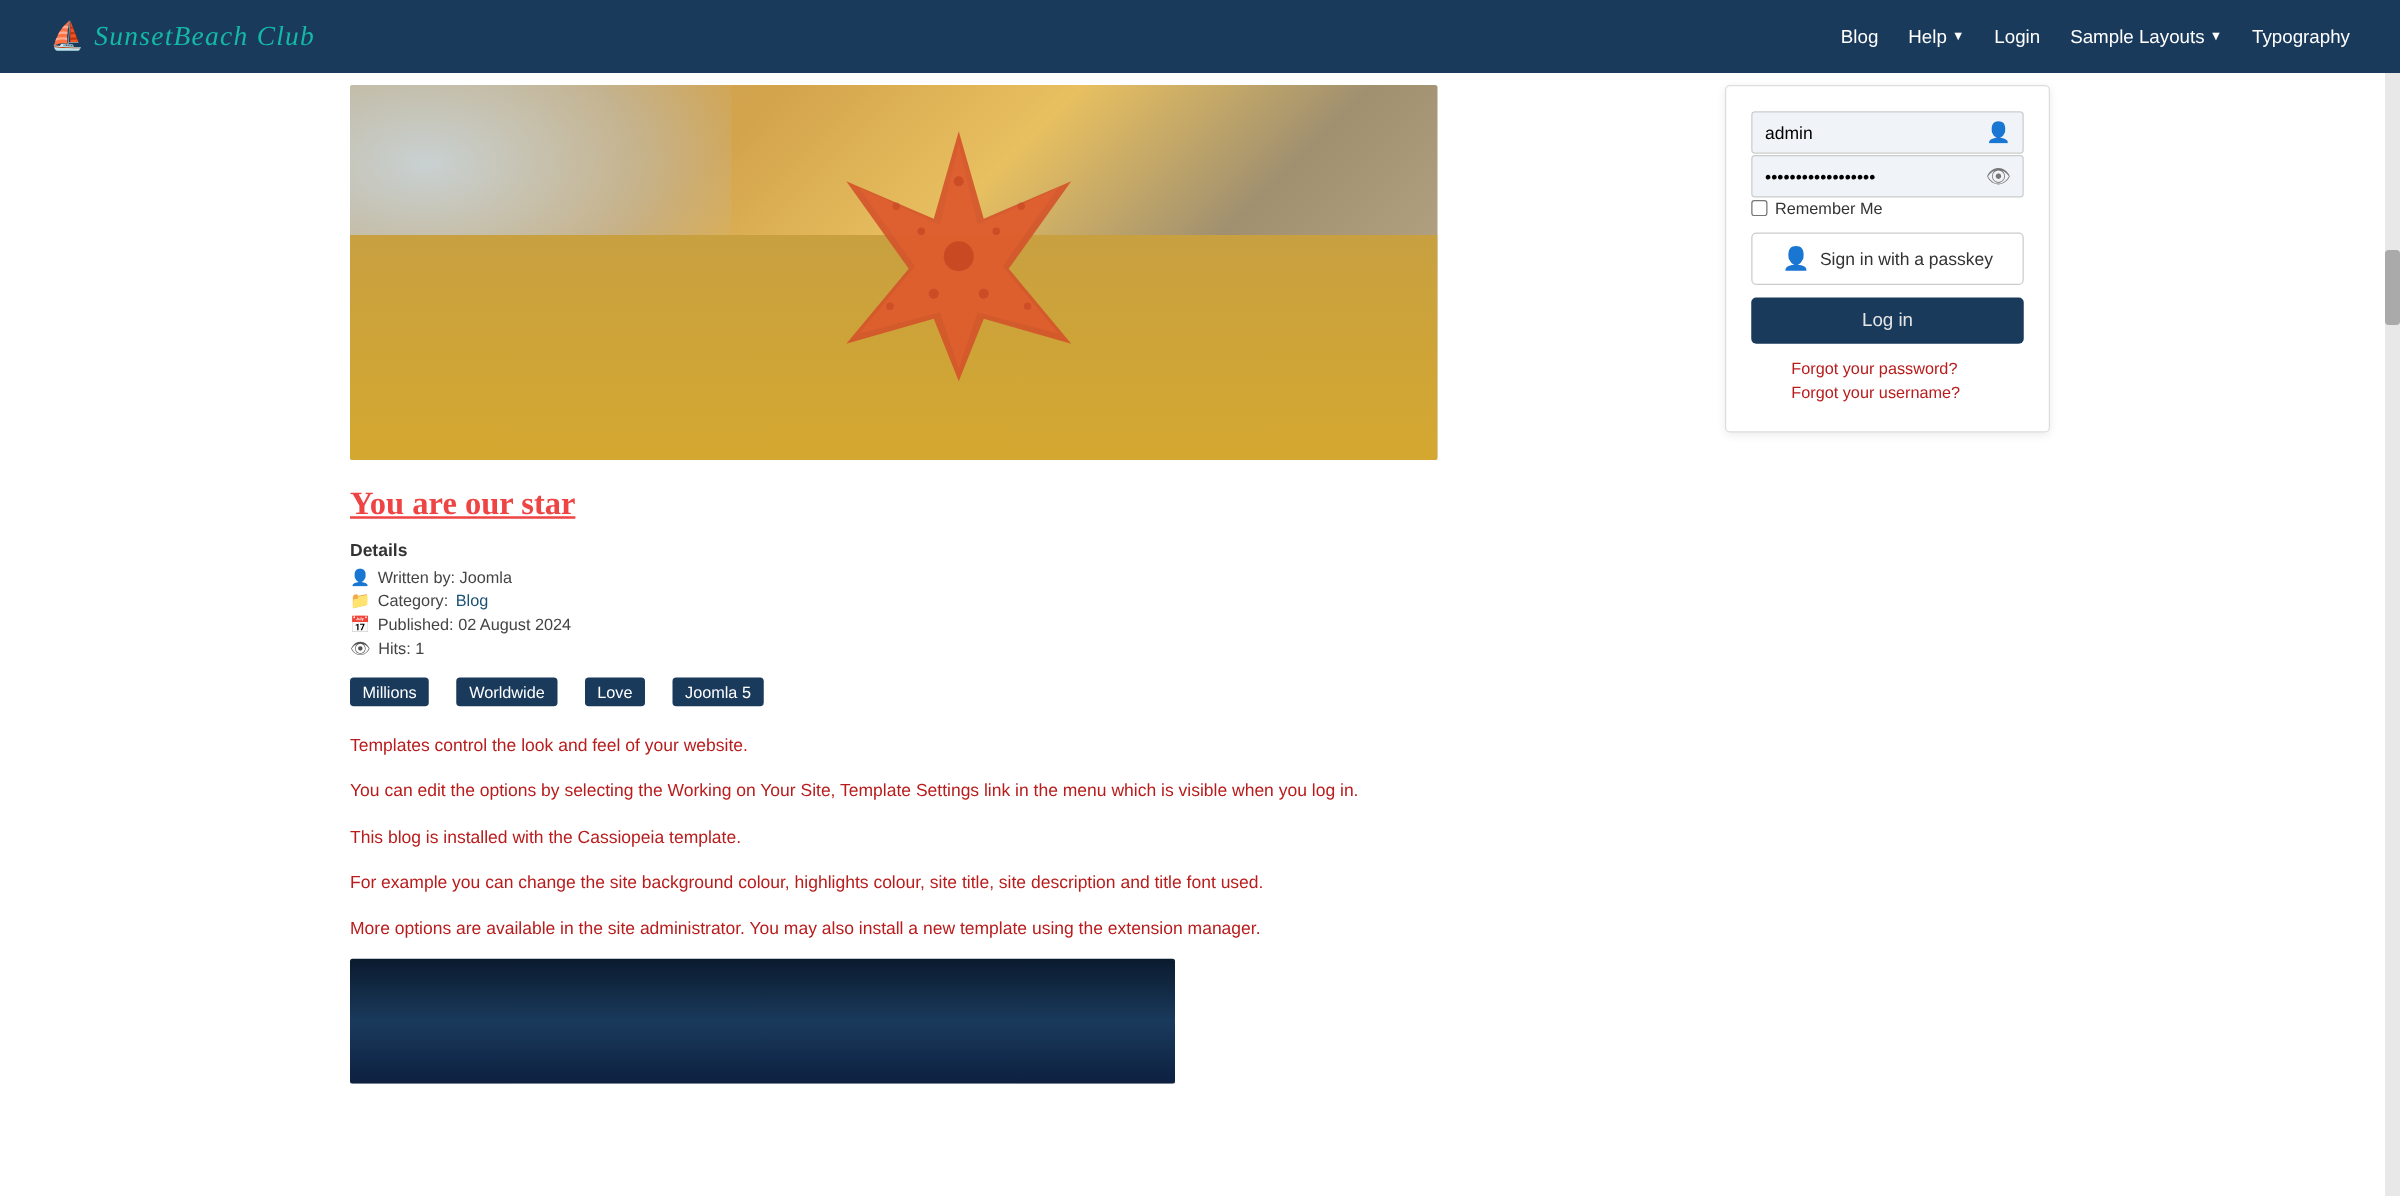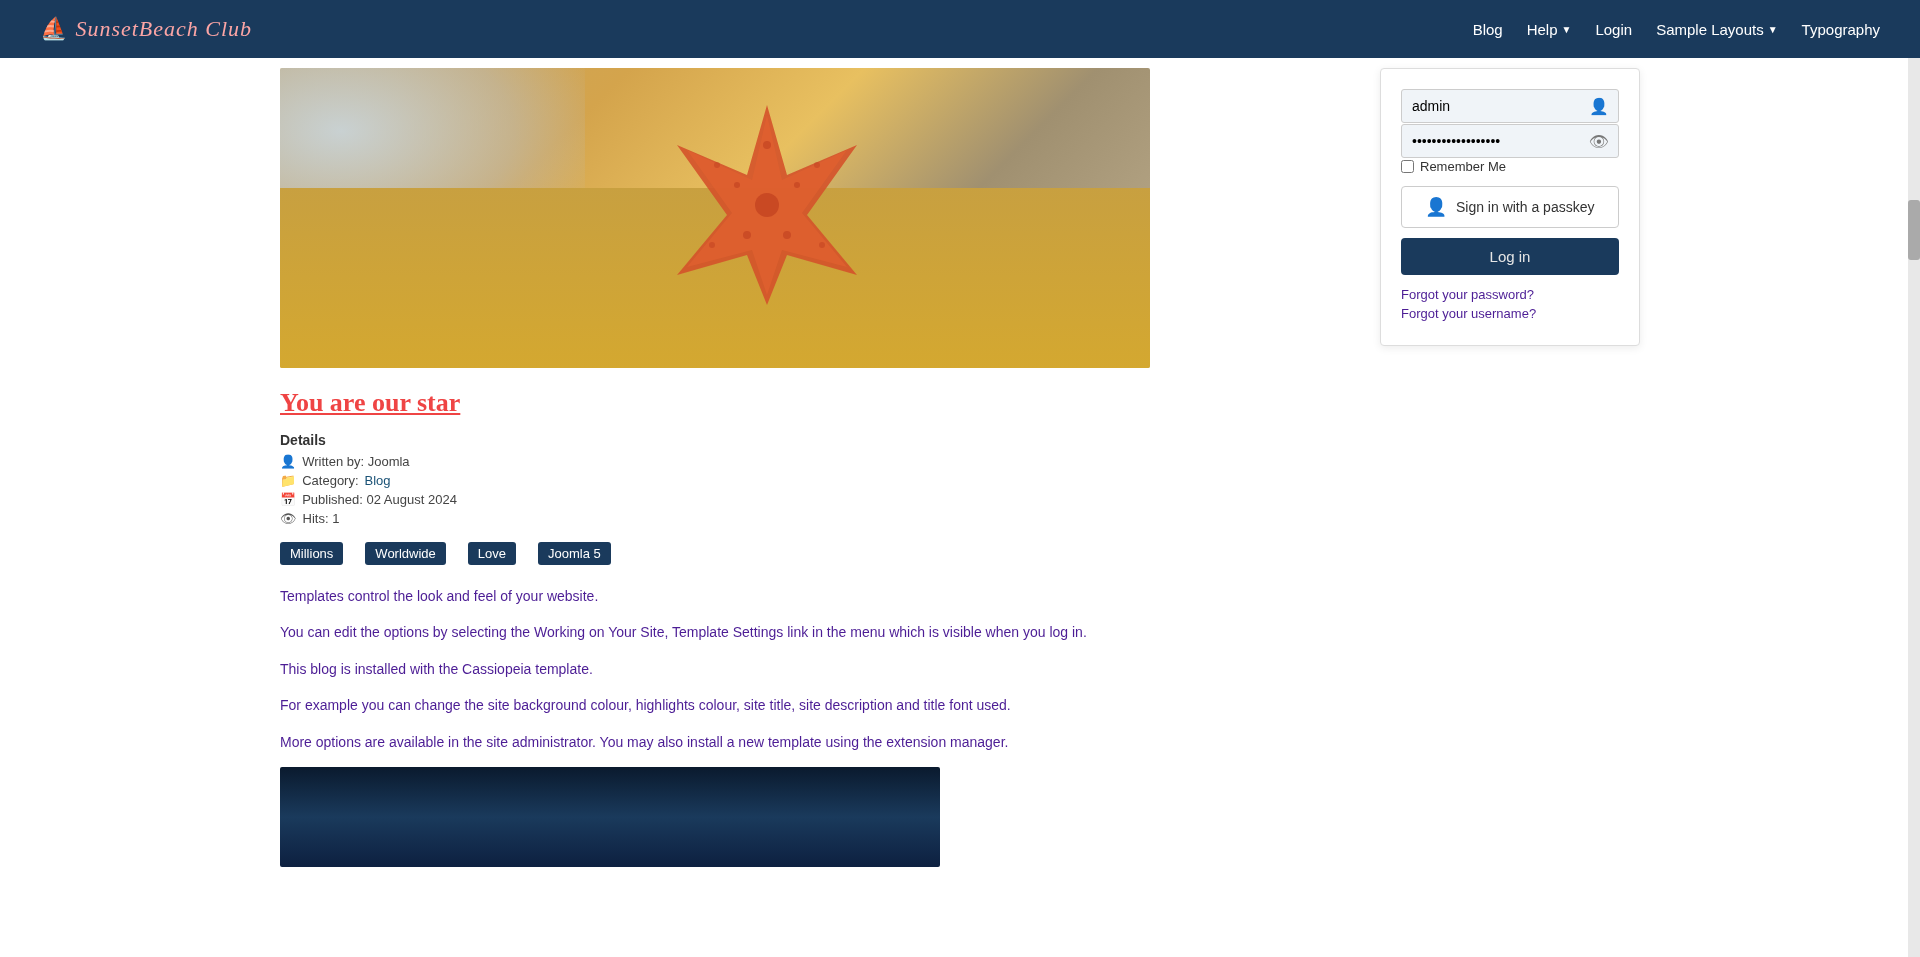--- a/index.html
+++ b/index.html
@@ -20,21 +20,21 @@
       display: flex;
       align-items: center;
       gap: 8px;
       text-decoration: none;
     }
     .brand-icon {
       color: #fff;
       font-size: 22px;
     }
     .brand-text {
-      color: #fca5a5;
+      color: #14b8a6;
       font-family: Georgia, serif;
       font-size: 22px;
       font-style: italic;
       letter-spacing: 1px;
       text-align: right;
     }
     .nav-links {
       display: flex;
       align-items: center;
       gap: 24px;
@@ -144,21 +144,21 @@
       border-radius: 3px;
       font-size: 13px;
       cursor: pointer;
     }
 
     
     .article-body p {
       margin-bottom: 14px;
       font-size: 14px;
       line-height: 1.6;
-      color: #4c1d95;
+      color: #b91c1c;
     }
 
     
     .login-box {
       background: #fff;
       border: 1px solid #ddd;
       border-radius: 4px;
       padding: 20px;
       box-shadow: 0 2px 8px rgba(0,0,0,0.08);
     }
@@ -217,24 +217,25 @@
       color: #e5e5e5;
       border: none;
       border-radius: 4px;
       font-size: 15px;
       cursor: pointer;
       margin-bottom: 12px;
     }
 
     .forgot-links a {
       display: block;
-      color: #4c1d95;
+      color: #b91c1c;
       font-size: 13px;
       text-decoration: none;
       margin-bottom: 4px;
+      margin-left: 32px;
     }
 
     
     .scrollbar-track {
       position: fixed;
       right: 0;
       top: 0;
       bottom: 0;
       width: 12px;
       background: #e8e8e8;

